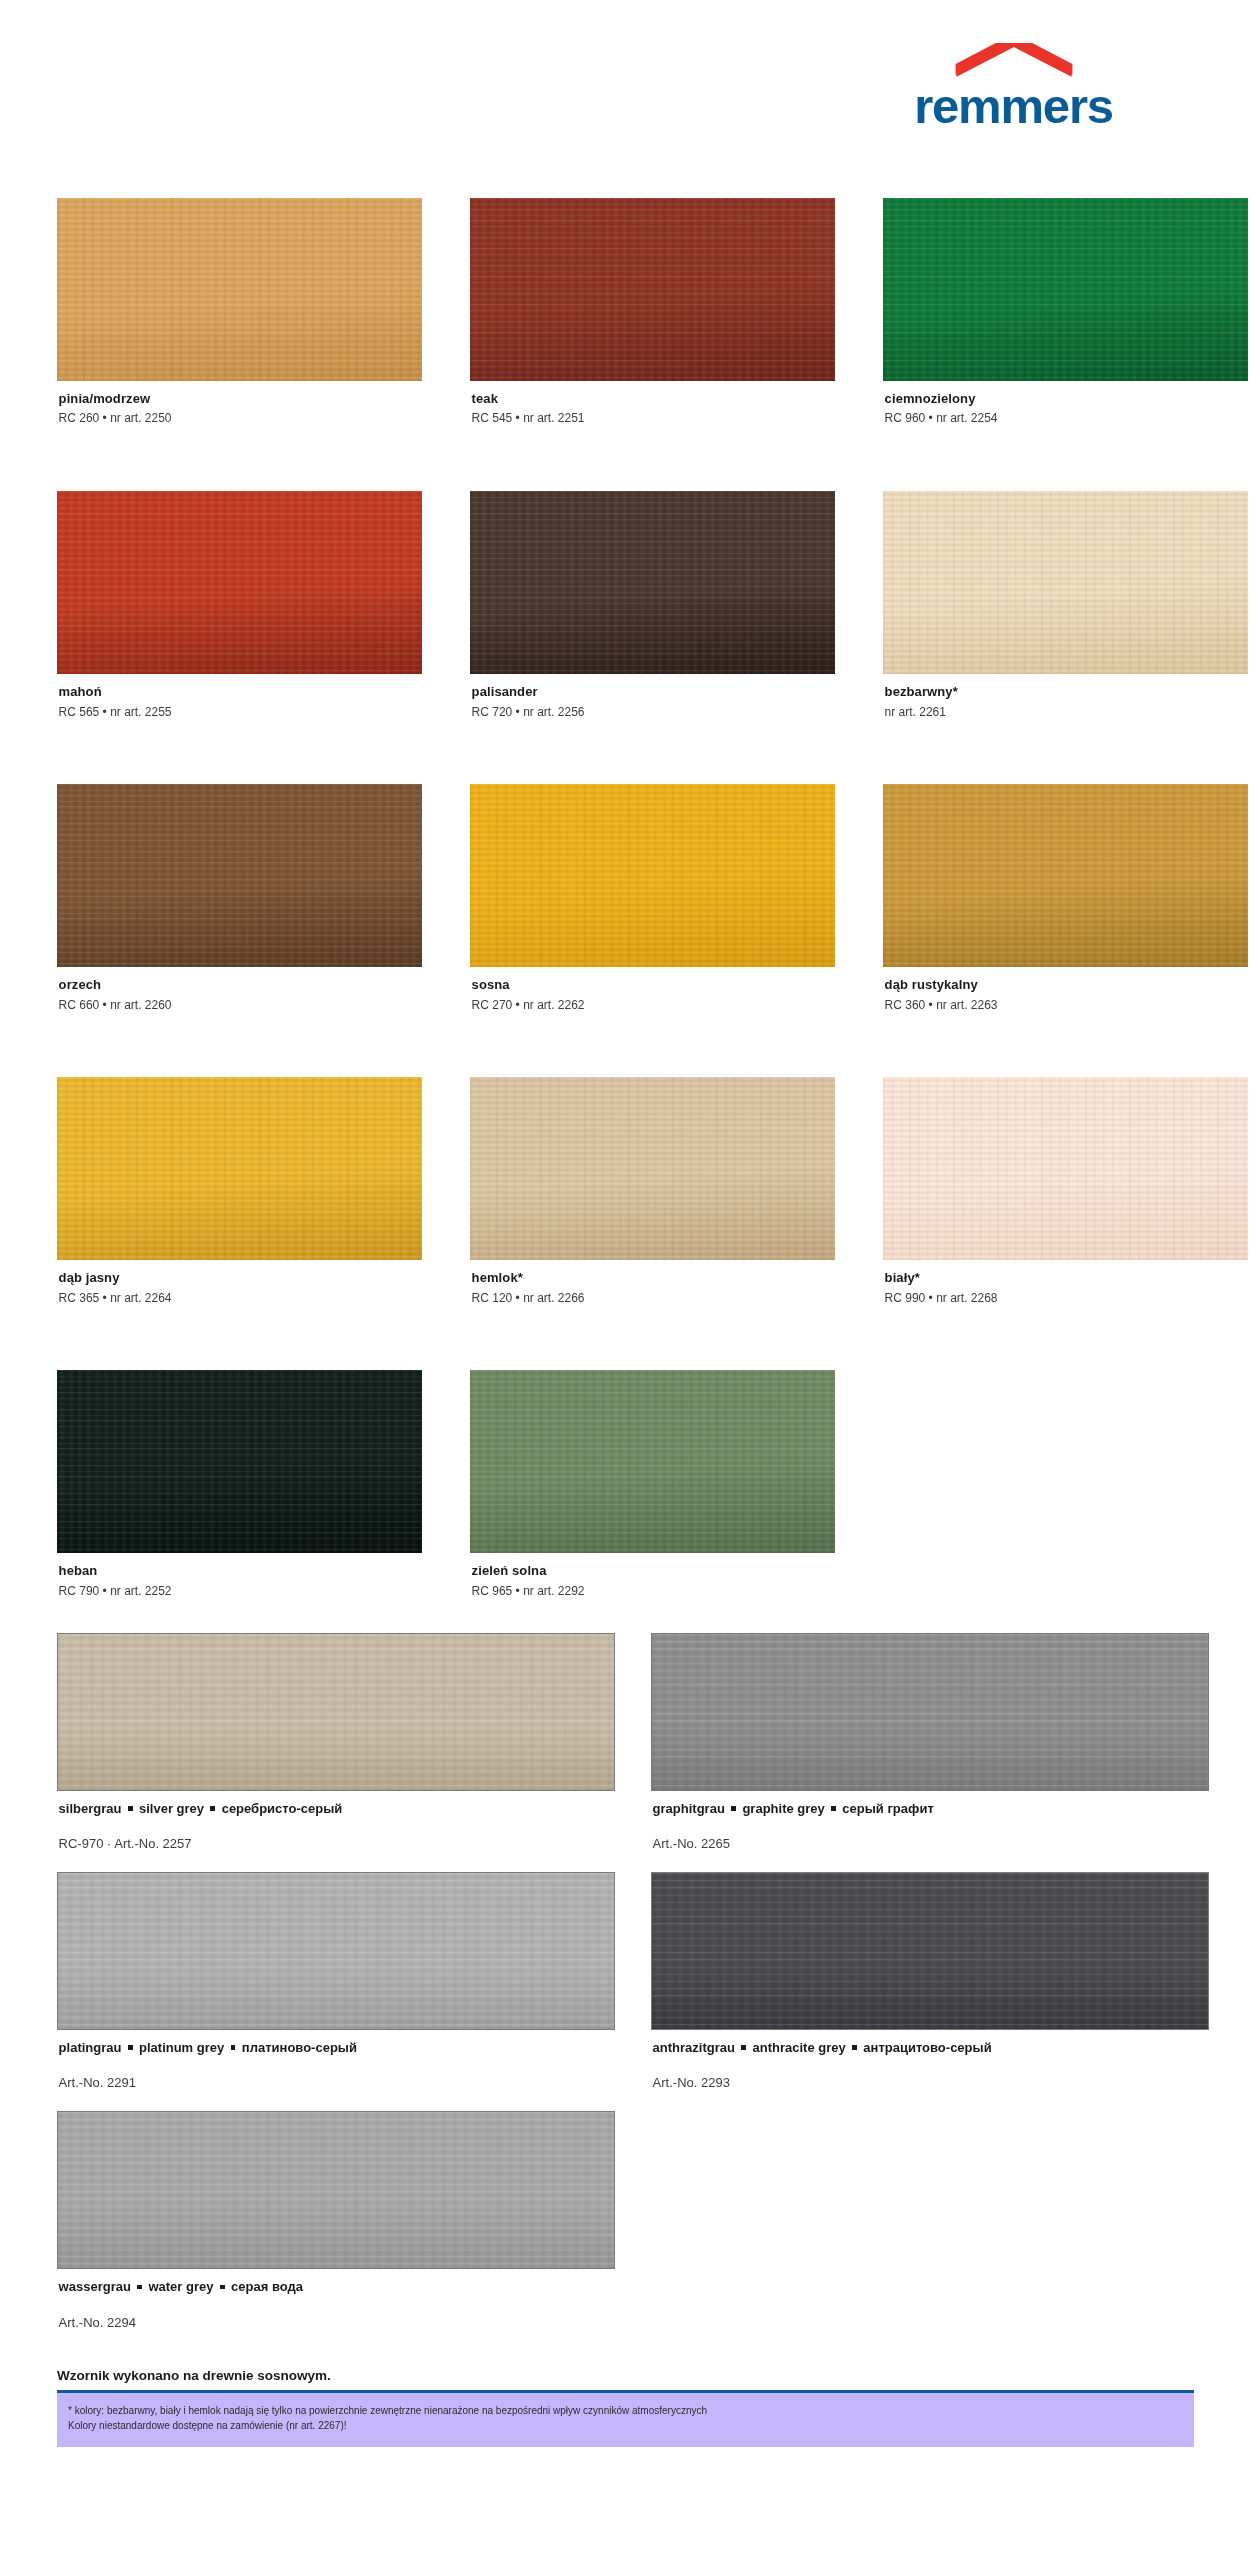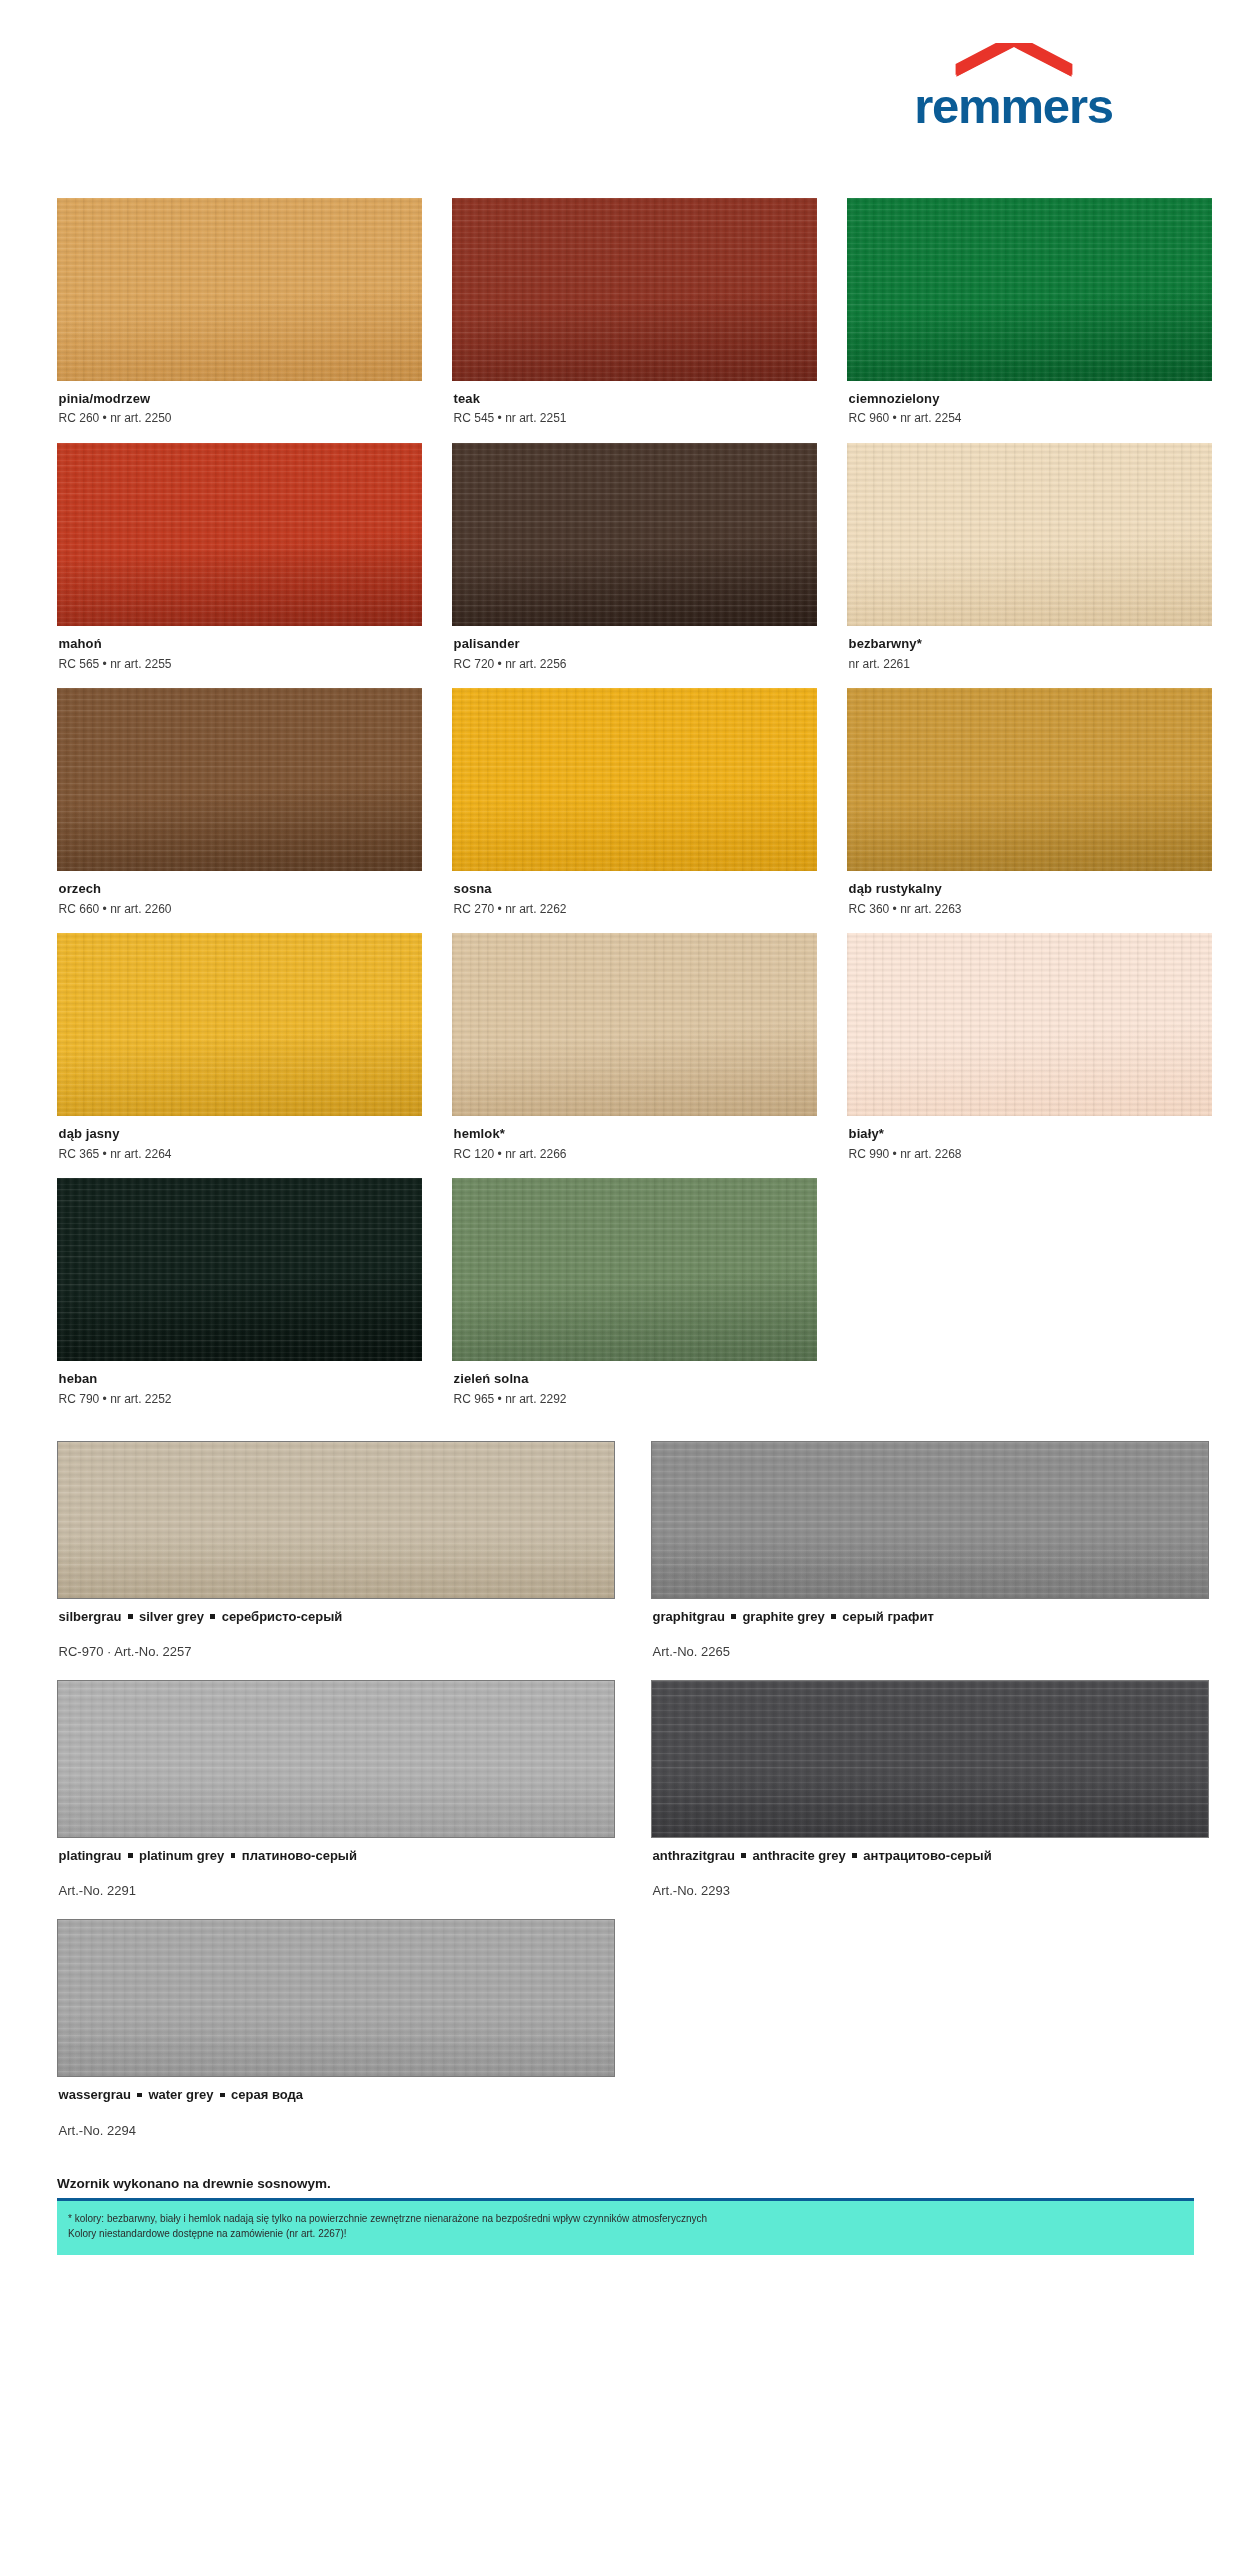--- a/index.html
+++ b/index.html
@@ -29,20 +29,21 @@
     line-height: 1;
   }
 
   
   .sheet { padding: 0 57px; }
   .wood-grid {
     display: grid;
     grid-template-columns: repeat(3, 365px);
     column-gap: 30px;
     row-gap: 0;
+    gap: 48px;
   }
   .swatch-cell { width: 365px; }
   .swatch-img {
     width: 365px;
     height: 183px;
     position: relative;
     overflow: hidden;
   }
   .swatch-img .grain {
     position: absolute; inset: 0;
@@ -133,21 +134,21 @@
     font-weight: bold;
     color: #1a1a1a;
     padding-bottom: 7px;
   }
   .footer-rule {
     height: 3.2px;
     background: #0b5c96;
     width: 100%;
   }
   .footer-band {
-    background: #5eead4;
+    background: #c4b5fd;
     padding: 9.6px 11px 12.8px 11px;
   }
   .footer-band p {
     font-size: 10px;
     color: #2b2b2b;
     line-height: 1.55;
   }
 </style>
 </head>
 <body>

